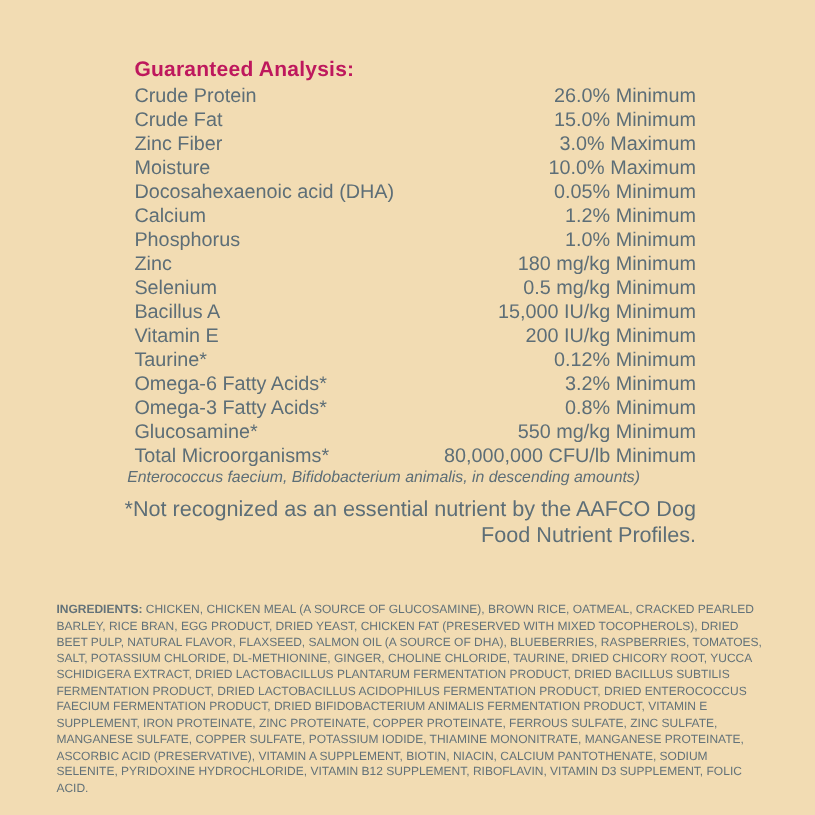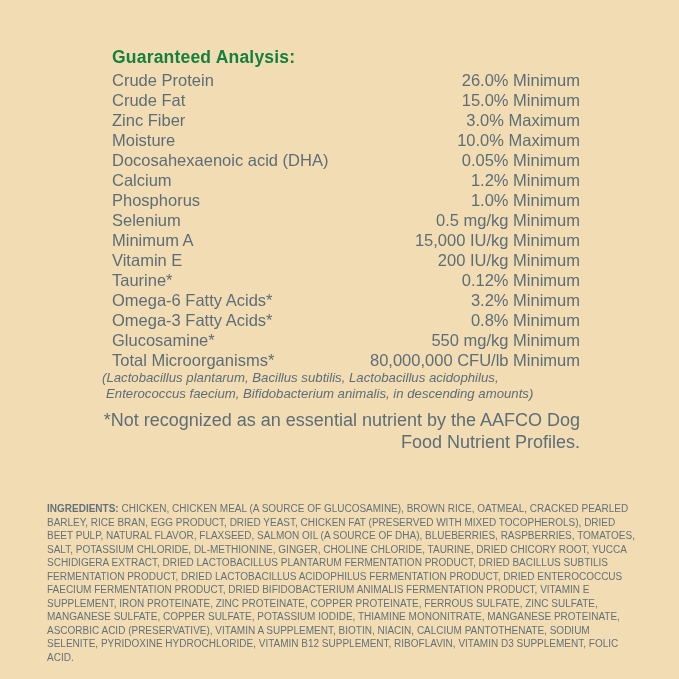--- a/index.html
+++ b/index.html
@@ -20,21 +20,21 @@
     left: 112px;
     top: 44px;
     width: 468px;
     color: #5d6e77;
   }
   .ga-heading {
     font-weight: bold;
     font-size: 17.5px;
     line-height: 26px;
     letter-spacing: 0.2px;
-    color: #15803d;
+    color: #be185d;
   }
   .ga-row {
     display: flex;
     justify-content: space-between;
     font-size: 16.5px;
     line-height: 20px;
     white-space: nowrap;
   }
   .ga-row .value { text-align: right; }
   .ga-note {
@@ -98,25 +98,29 @@
     </div>
     <div class="ga-row">
       <span class="label">Calcium</span>
       <span class="value">1.2% Minimum</span>
     </div>
     <div class="ga-row">
       <span class="label">Phosphorus</span>
       <span class="value">1.0% Minimum</span>
     </div>
     <div class="ga-row">
+      <span class="label">Zinc</span>
+      <span class="value">180 mg/kg Minimum</span>
+    </div>
+    <div class="ga-row">
       <span class="label">Selenium</span>
       <span class="value">0.5 mg/kg Minimum</span>
     </div>
     <div class="ga-row">
-      <span class="label">Minimum A</span>
+      <span class="label">Bacillus A</span>
       <span class="value">15,000 IU/kg Minimum</span>
     </div>
     <div class="ga-row">
       <span class="label">Vitamin E</span>
       <span class="value">200 IU/kg Minimum</span>
     </div>
     <div class="ga-row">
       <span class="label">Taurine*</span>
       <span class="value">0.12% Minimum</span>
     </div>
@@ -131,21 +135,20 @@
     <div class="ga-row">
       <span class="label">Glucosamine*</span>
       <span class="value">550 mg/kg Minimum</span>
     </div>
     <div class="ga-row">
       <span class="label">Total Microorganisms*</span>
       <span class="value">80,000,000 CFU/lb Minimum</span>
     </div>
 
     <div class="ga-note">
-      <div class="note-line-1">(Lactobacillus plantarum, Bacillus subtilis, Lactobacillus acidophilus,</div>
       <div class="note-line-2">Enterococcus faecium, Bifidobacterium animalis, in descending amounts)</div>
     </div>
 
     <div class="ga-footnote">
       <div class="fn-line-1">*Not recognized as an essential nutrient by the AAFCO Dog</div>
       <div class="fn-line-2">Food Nutrient Profiles.</div>
     </div>
   </section>
 
   <section class="ingredients-section">

